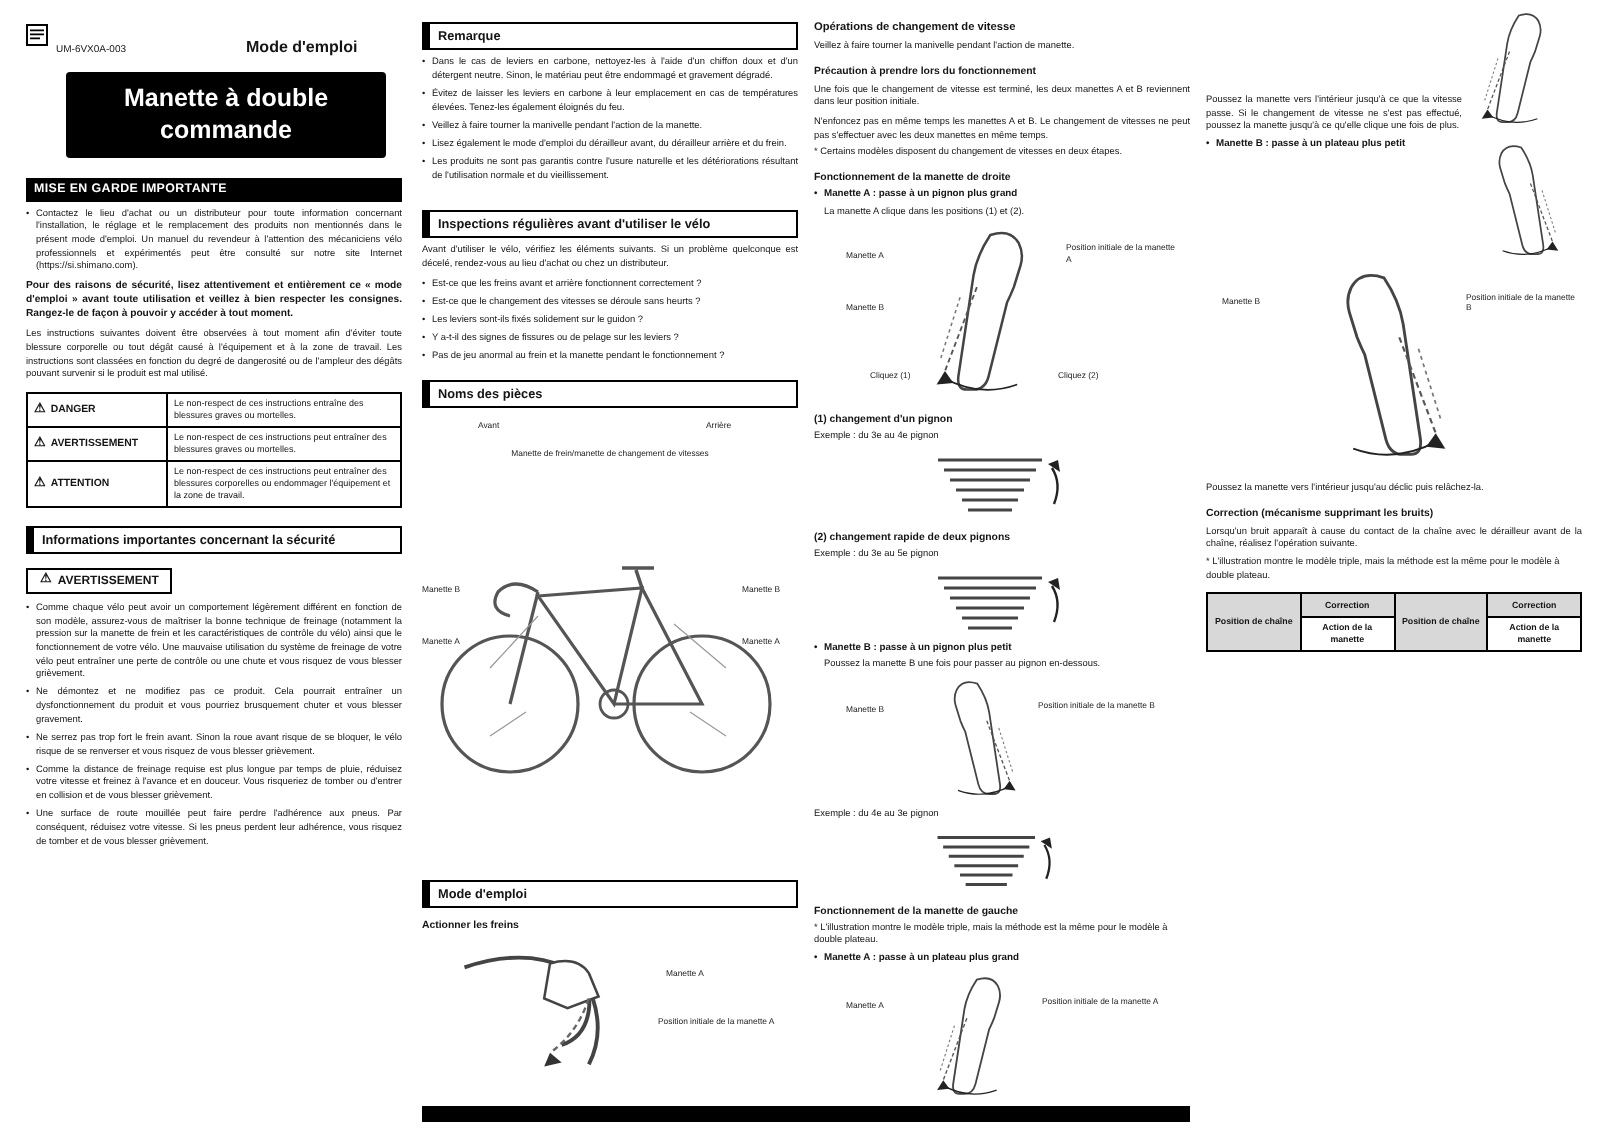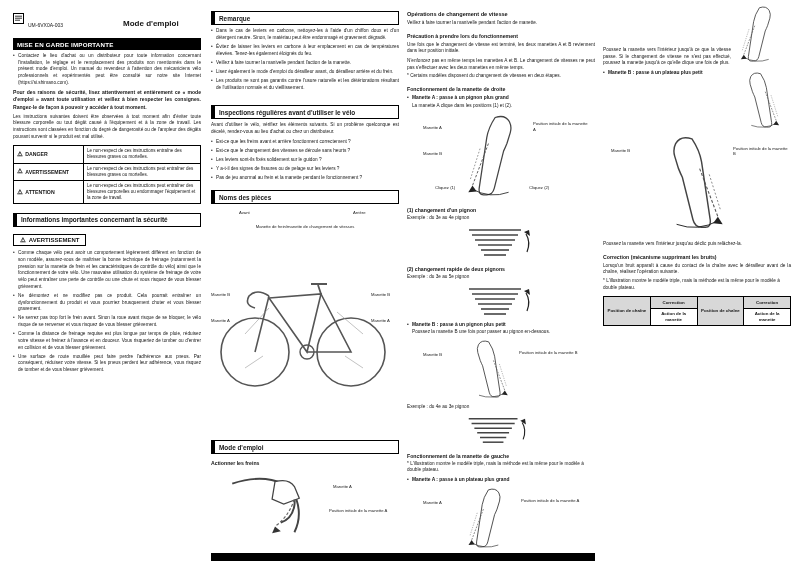--- a/index.html
+++ b/index.html
@@ -95,20 +95,21 @@
       <span>
         <svg width="11" height="11" viewBox="0 0 11 11">
             <rect x="0.5" y="0.5" width="10" height="10" fill="none" stroke="#000"></rect>
             <path d="M2 3.2h7M2 5.2h7M2 7.2h5" stroke="#000" stroke-width="0.8" fill="none"></path>
           </svg>
       </span>
       <span class="docnum">UM-6VX0A-003</span>
       <span class="doctype">Mode d'emploi</span>
     </div>
 
+    <div class="title-box">Manette à double commande</div>
 
     <div class="sec-black">MISE EN GARDE IMPORTANTE</div>
 
     <ul class="blist">
       <li>Contactez le lieu d'achat ou un distributeur pour toute information concernant l'installation, le réglage et le remplacement des produits non mentionnés dans le présent mode d'emploi. Un manuel du revendeur à l'attention des mécaniciens vélo professionnels et expérimentés peut être consulté sur notre site Internet (https://si.shimano.com).</li>
     </ul>
     <p class="bold-p">Pour des raisons de sécurité, lisez attentivement et entièrement ce « mode d'emploi » avant toute utilisation et veillez à bien respecter les consignes. Rangez-le de façon à pouvoir y accéder à tout moment.</p>
     <p class="body">Les instructions suivantes doivent être observées à tout moment afin d'éviter toute blessure corporelle ou tout dégât causé à l'équipement et à la zone de travail. Les instructions sont classées en fonction du degré de dangerosité ou de l'ampleur des dégâts pouvant survenir si le produit est mal utilisé.</p>
 
     <table class="hz">

